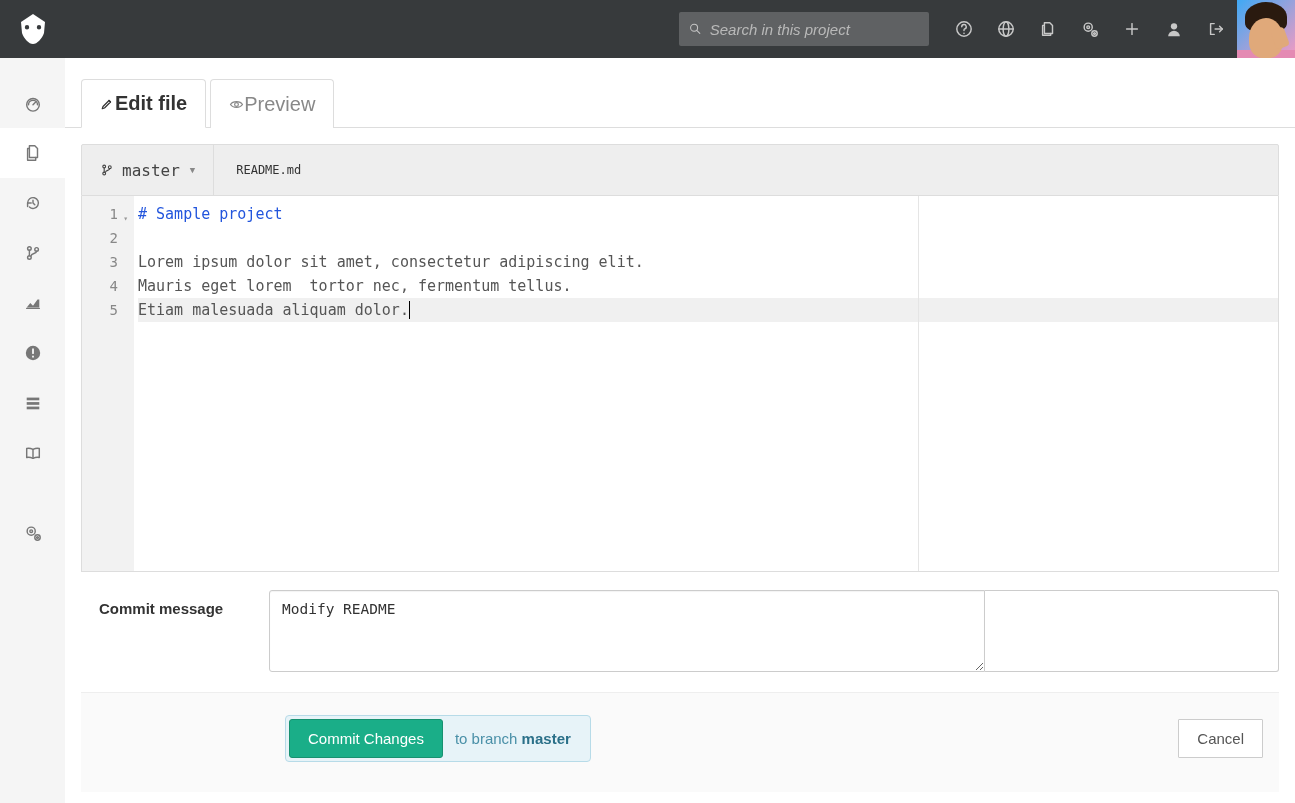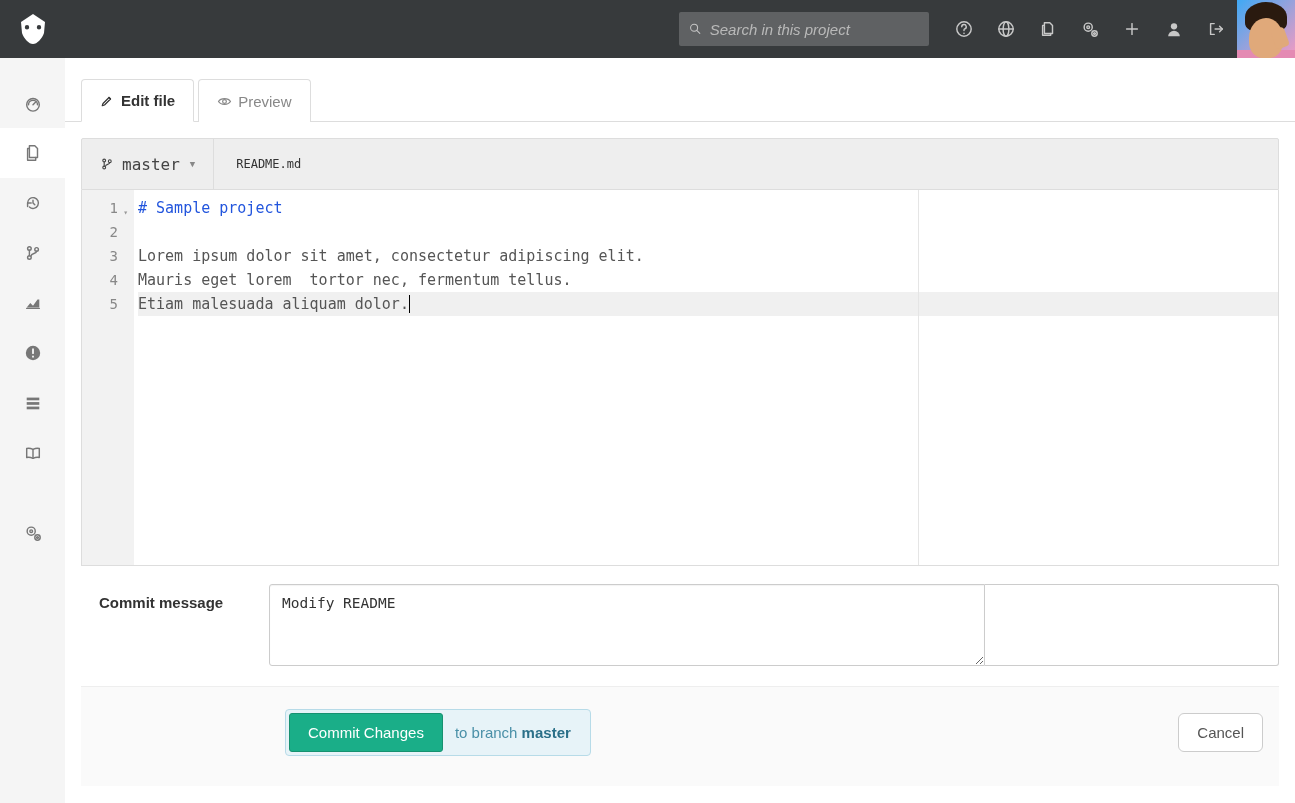--- a/index.html
+++ b/index.html
@@ -24,21 +24,21 @@
 
 .layout { display: flex; min-height: calc(100vh - 58px); }
 .sidebar { width: 65px; background: #f5f5f5; border-right: 0px solid #e5e5e5; padding-top: 20px; display: flex; flex-direction: column; align-items: center; }
 .side-icon { width: 65px; height: 50px; display: flex; align-items: center; justify-content: center; color: #777; cursor: pointer; }
 .side-icon.active { background: #fff; }
 .side-icon svg { width: 18px; height: 18px; }
 .side-gap { flex: 0 0 30px; }
 
 .main { flex: 1; padding: 0 0 0 0; }
 .tabs { display: flex; border-bottom: 1px solid #ddd; padding: 20px 16px 0 16px; }
-.tab { border: 1px solid #ddd; border-bottom: none; border-radius: 4px 4px 0 0; padding: 12px 18px; margin-right: 4px; color: #888; cursor: pointer; display: flex; align-items: center; gap: 6px; background: #fff; position: relative; top: 1px; font-size: 15px; }
+.tab { border: 1px solid #ddd; border-bottom: none; border-radius: 4px 4px 0 0; padding: 12px 18px; margin-right: 4px; color: #888; cursor: pointer; display: flex; align-items: center; background: #fff; position: relative; top: 1px; font-size: 20px; }
 .tab.active { color: #333; font-weight: 600; background: #fff; border-bottom: 1px solid #fff; }
 .tab svg { width: 15px; height: 15px; }
 
 .filebar { display: flex; align-items: stretch; border: 1px solid #ddd; border-radius: 2px 2px 0 0; margin: 16px 16px 0 16px; background: #eee; height: 52px; }
 .branch-box { display: flex; align-items: center; padding: 0 18px; border-right: 1px solid #ddd; font-family: Menlo, Monaco, Consolas, monospace; font-size: 16px; color: #444; gap: 8px; }
 .branch-box .chev { font-size: 9px; color: #888; margin-left: 2px; }
 .filename-box { display: flex; align-items: center; padding: 0 22px; font-family: Menlo, Monaco, Consolas, monospace; font-size: 12px; color: #333; }
 
 .editor { display: flex; border: 1px solid #ddd; border-top: none; margin: 0 16px; height: 376px; }
 .gutter { width: 52px; background: #f2f2f2; text-align: right; padding: 6px 6px 0 0; font-family: Menlo, Monaco, Consolas, monospace; font-size: 14px; color: #888; }
@@ -56,21 +56,21 @@
 .commit-textarea { flex: 0 0 716px; height: 82px; border: 1px solid #ccc; border-radius: 3px; padding: 10px 12px; font-family: Menlo, Monaco, Consolas, monospace; font-size: 14.5px; color: #333; resize: both; outline: none; box-shadow: inset 0 1px 1px rgba(0,0,0,0.05); }
 .commit-wrap { flex: 1; display: flex; }
 .commit-wrap > div:last-child { flex: 1; border: 1px solid #ccc; border-left: none; border-radius: 0 3px 3px 0; }
 textarea.commit-textarea { border-radius: 3px 0 0 3px; }
 
 .actions { background: #fafafa; border-top: 1px solid #eee; padding: 22px 16px 30px 204px; margin: 0 16px; display: flex; align-items: center; }
 .commit-group { display: inline-flex; align-items: center; border: 1px solid #b7dbe8; background: #e7f3f8; border-radius: 4px; padding: 3px; }
 .btn-commit { background: #1aae88; color: #fff; border: 1px solid #179170; border-radius: 3px; padding: 10px 18px; font-size: 15px; cursor: pointer; }
 .branch-info { padding: 0 16px 0 12px; color: #4a90a8; font-size: 15px; }
 .branch-info b { color: #2b7089; font-weight: 700; }
-.btn-cancel { margin-left: auto; background: #fff; border: 1px solid #ccc; border-radius: 6px; padding: 10px 18px; font-size: 15px; color: #555; cursor: pointer; }
+.btn-cancel { margin-left: auto; background: #fff; border: 1px solid #ccc; border-radius: 1px; padding: 10px 18px; font-size: 15px; color: #555; cursor: pointer; }
 
 .icon-stroke { fill: none; stroke: currentColor; stroke-width: 1.6; stroke-linecap: round; stroke-linejoin: round; }
 .icon-fill { fill: currentColor; }
 </style>
 </head>
 <body>
 
 <div class="topbar">
   <div class="logo-box">
     <svg viewBox="0 0 36 36">

